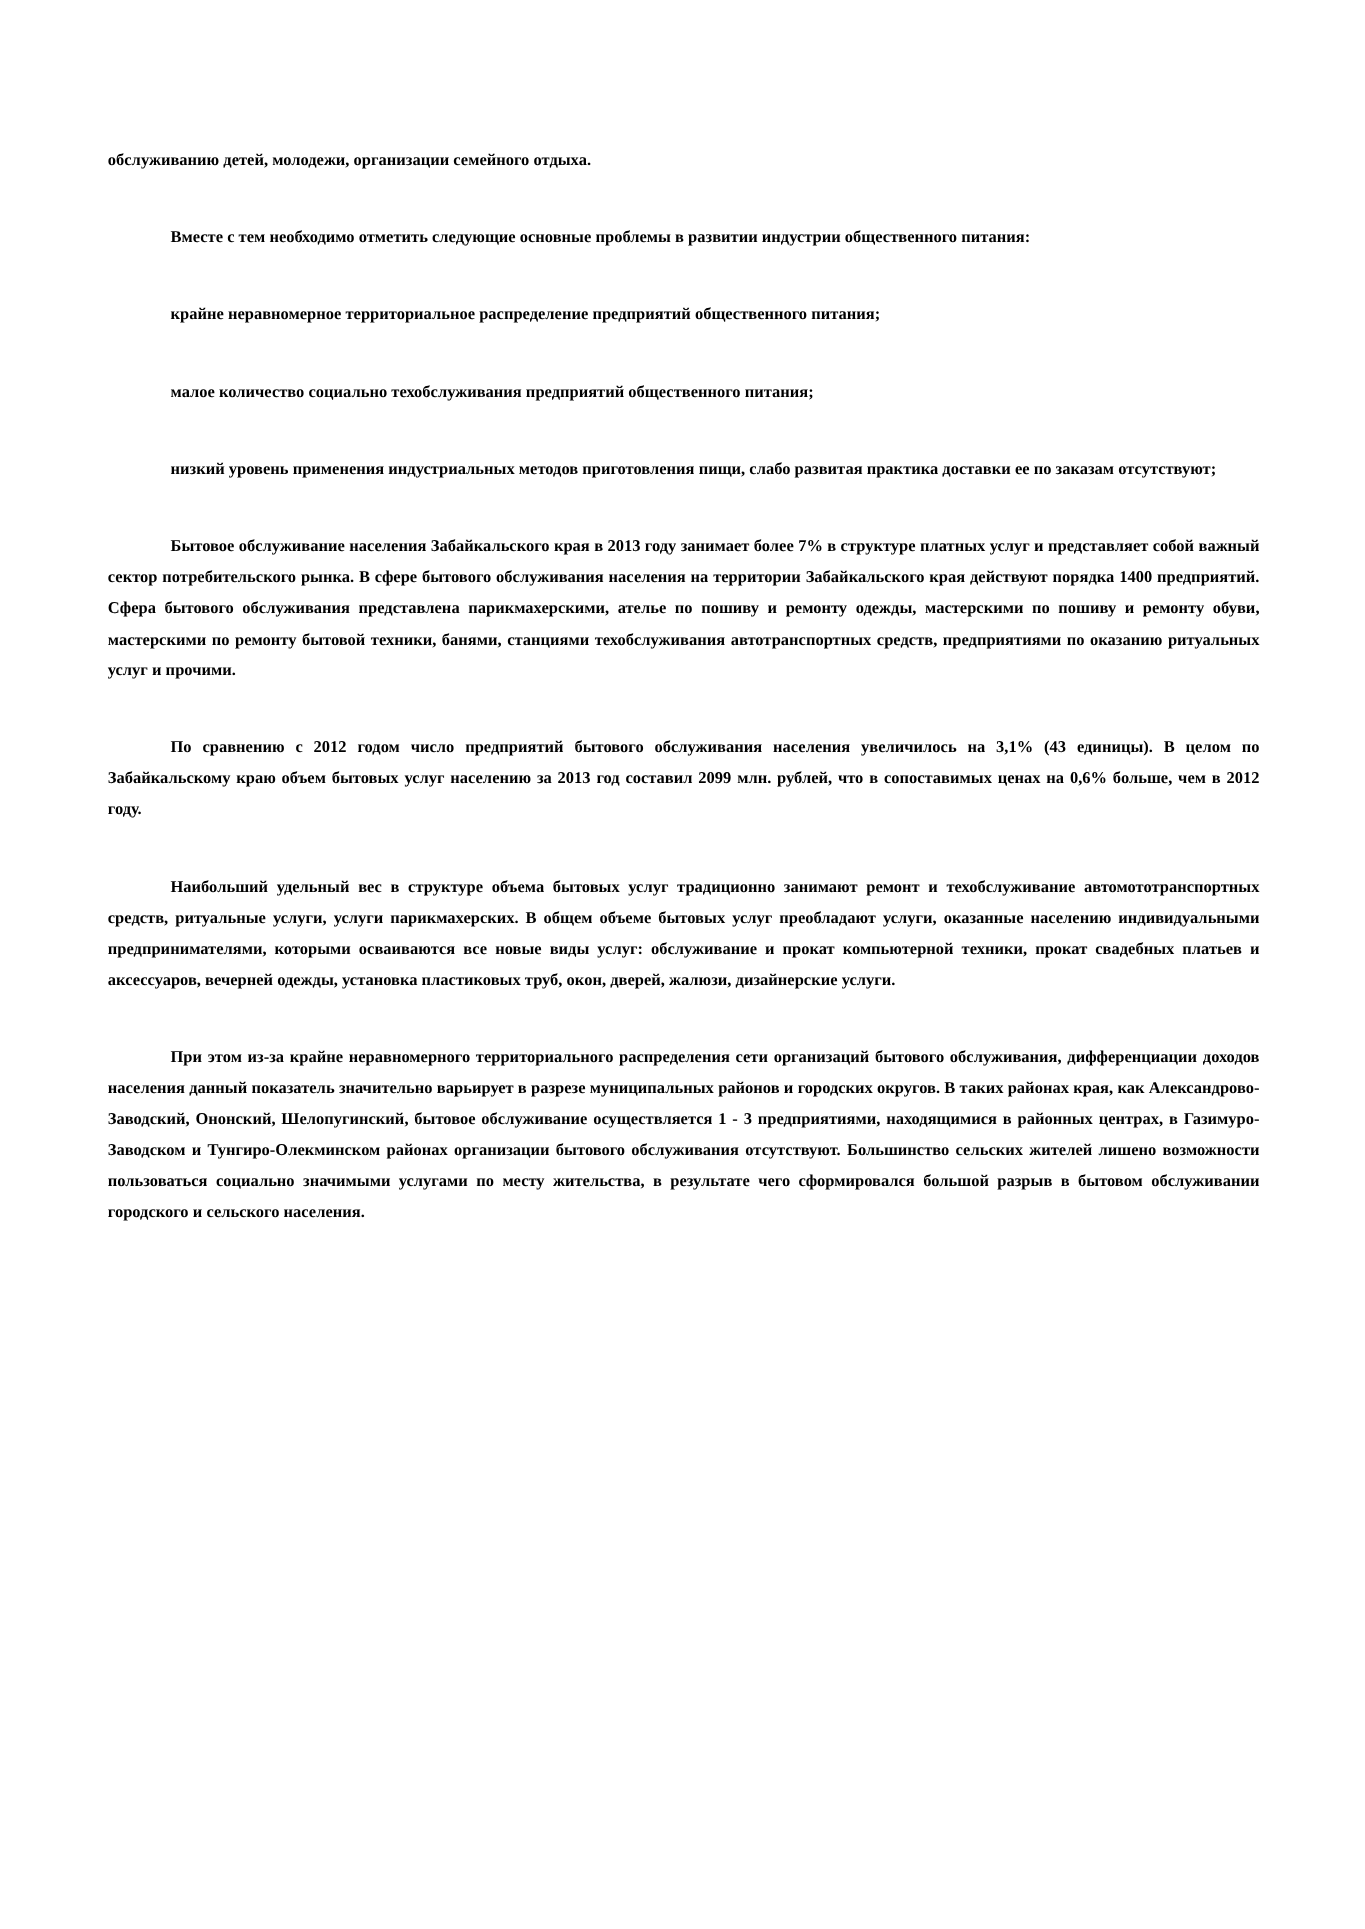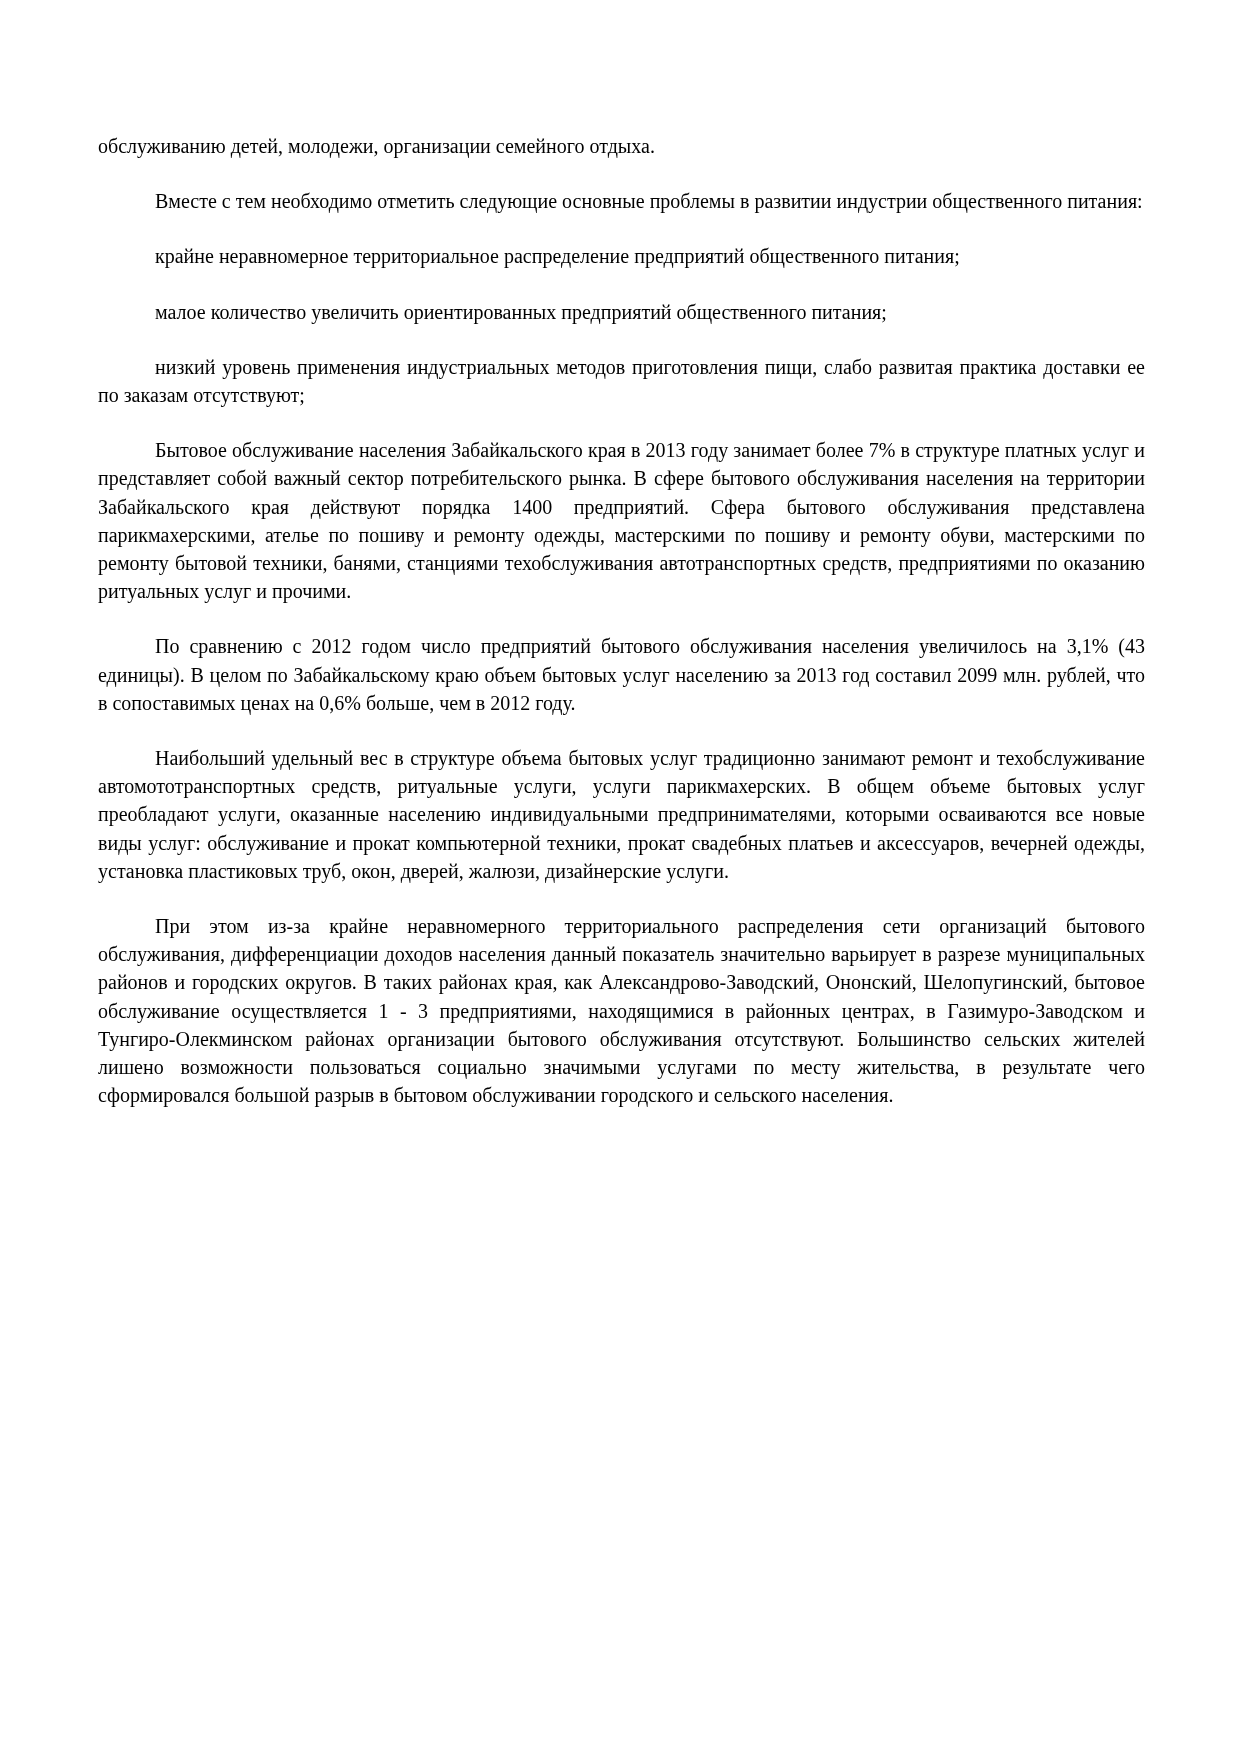--- a/index.html
+++ b/index.html
@@ -21,35 +21,36 @@
     overflow: hidden;
   }
   .content {
     position: absolute;
     left: 98px;
     top: 132px;
     width: 1047px;
   }
   p.para {
     margin: 0 0 0 0;
-    font-size: 20px;
+    font-size: 15px;
     line-height: 28.2px;
     text-align: justify;
     text-justify: inter-word;
     text-indent: 0;
     hyphens: none;
     -webkit-hyphens: none;
     word-spacing: 0px;
+    font-weight: bold;
   }
   p.indent {
     text-indent: 57px;
   }
   
   p.gap {
-    margin-top: 27px;
+    margin-top: 42px;
   }
   
   p.para::after {
     content: "";
     display: inline-block;
     width: 100%;
   }
   p.nostretch::after {
     content: none;
   }
@@ -59,21 +60,21 @@
 
 <div class="page">
   <div class="content">
 
     <p class="para nostretch">обслуживанию детей, молодежи, организации семейного отдыха.</p>
 
     <p class="para indent gap nostretch">Вместе с тем необходимо отметить следующие основные проблемы в развитии индустрии общественного питания:</p>
 
     <p class="para indent gap nostretch">крайне неравномерное территориальное распределение предприятий общественного питания;</p>
 
-    <p class="para indent gap nostretch">малое количество увеличить ориентированных предприятий общественного питания;</p>
+    <p class="para indent gap nostretch">малое количество социально техобслуживания предприятий общественного питания;</p>
 
     <p class="para indent gap nostretch">низкий уровень применения индустриальных методов приготовления пищи, слабо развитая практика доставки ее по заказам отсутствуют;</p>
 
 
 
     <p class="para indent gap nostretch">Бытовое обслуживание населения Забайкальского края в 2013 году занимает более 7% в структуре платных услуг и представляет собой важный сектор потребительского рынка. В сфере бытового обслуживания населения на территории Забайкальского края действуют порядка 1400 предприятий. Сфера бытового обслуживания представлена парикмахерскими, ателье по пошиву и ремонту одежды, мастерскими по пошиву и ремонту обуви, мастерскими по ремонту бытовой техники, банями, станциями техобслуживания автотранспортных средств, предприятиями по оказанию ритуальных услуг и прочими.</p>
 
     <p class="para indent gap nostretch">По сравнению с 2012 годом число предприятий бытового обслуживания населения увеличилось на 3,1% (43 единицы). В целом по Забайкальскому краю объем бытовых услуг населению за 2013 год составил 2099 млн. рублей, что в сопоставимых ценах на 0,6% больше, чем в 2012 году.</p>
 
     <p class="para indent gap nostretch">Наибольший удельный вес в структуре объема бытовых услуг традиционно занимают ремонт и техобслуживание автомототранспортных средств, ритуальные услуги, услуги парикмахерских. В общем объеме бытовых услуг преобладают услуги, оказанные населению индивидуальными предпринимателями, которыми осваиваются все новые виды услуг: обслуживание и прокат компьютерной техники, прокат свадебных платьев и аксессуаров, вечерней одежды, установка пластиковых труб, окон, дверей, жалюзи, дизайнерские услуги.</p>

